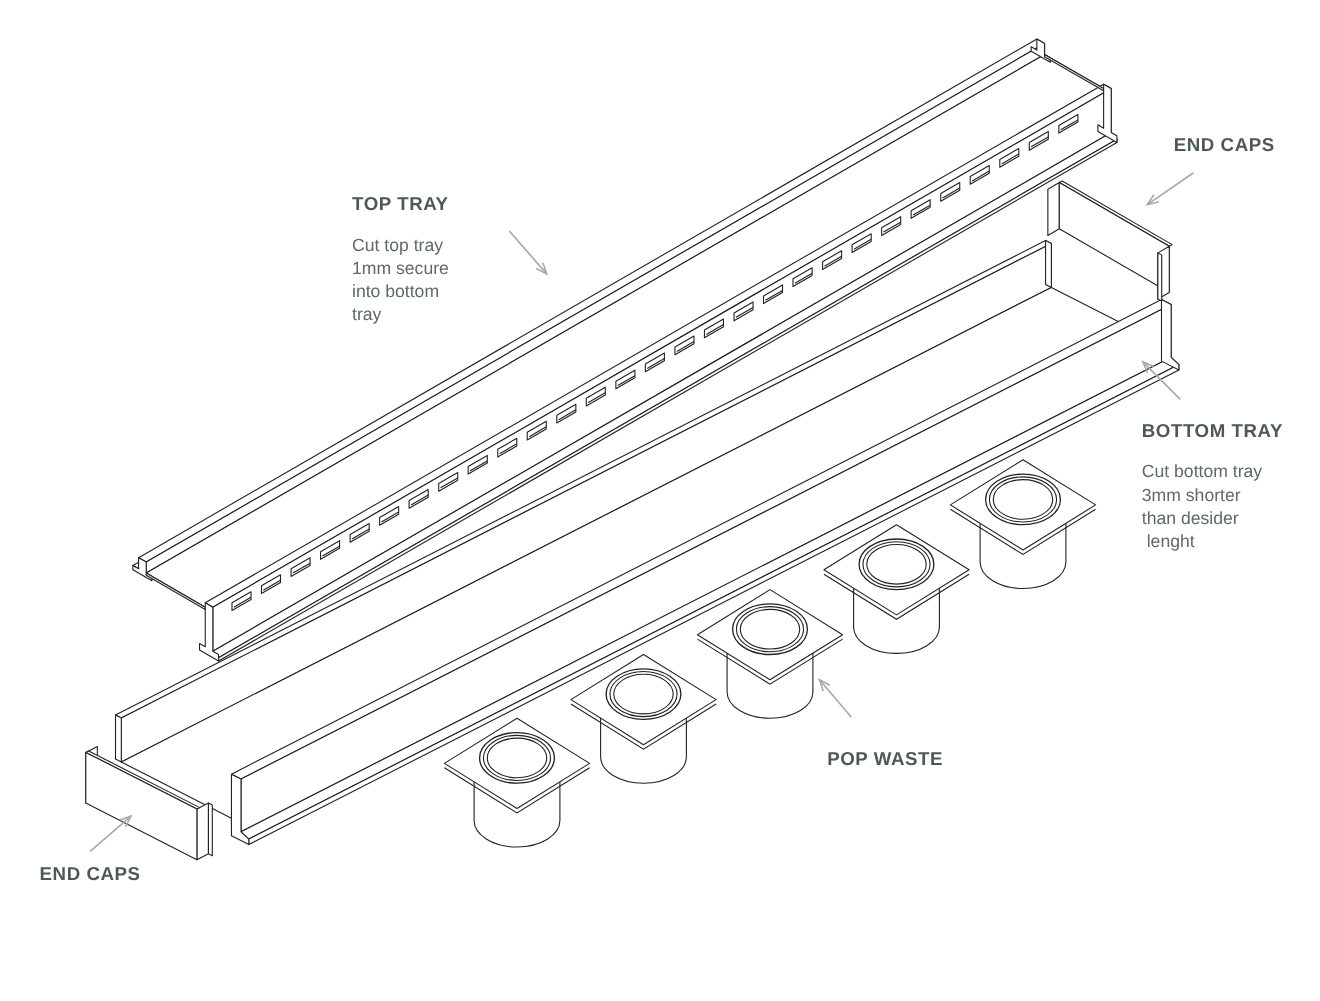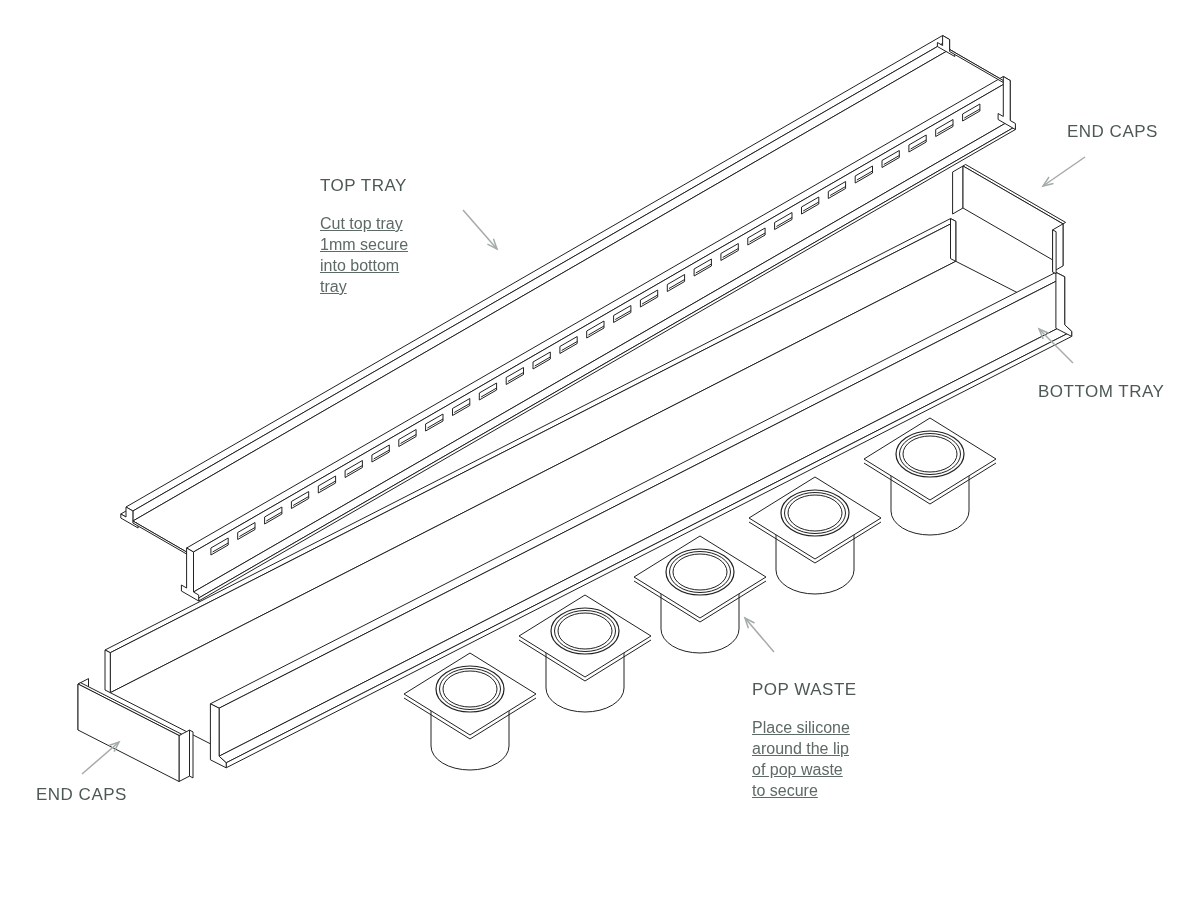--- a/index.html
+++ b/index.html
@@ -7,25 +7,25 @@
     --body:#5d6a66;
   }
   html,body{margin:0;padding:0;}
   body{
     width:1200px;height:910px;position:relative;background:#ffffff;
     overflow:hidden;font-family:"Liberation Sans",sans-serif;
   }
   #diagram{position:absolute;left:0;top:0;}
   .label{position:absolute;}
   .label .title{
-    display:block;font-size:17px;font-weight:400;color:var(--heading);
+    display:block;font-size:17px;font-weight:700;color:var(--heading);
     letter-spacing:.5px;margin:0 0 17px 0;
   }
   .label .body-line{
-    font-size:16px;color:var(--body);line-height:21px;white-space:pre;text-decoration:underline;
+    font-size:16px;color:var(--body);line-height:21px;white-space:pre;
   }
 </style>
 </head>
 <body>
 
 <svg id="diagram" width="1200" height="910" viewBox="0 0 1200 910">
     <g>
       <polygon points="120.8,514.0 937.4,42.5 942.6,45.5 126.0,517.0" fill="#ffffff" stroke="#222222" stroke-width="1" stroke-linejoin="round"></polygon>
       <polygon points="126.0,507.0 942.6,35.5 949.6,39.5 132.9,511.0" fill="#ffffff" stroke="#222222" stroke-width="1" stroke-linejoin="round"></polygon>
       <polygon points="132.9,511.0 949.6,39.5 949.6,49.5 132.9,521.0" fill="#ffffff" stroke="#222222" stroke-width="1" stroke-linejoin="round"></polygon>
@@ -189,27 +189,27 @@
     <div class="body-line">tray</div>
   </div>
 </div>
 
 <div class="label" style="left:1067px;top:122px;">
   <span class="title" style="margin:0;">END CAPS</span>
 </div>
 
 <div class="label" style="left:1038px;top:382px;">
   <span class="title">BOTTOM TRAY</span>
+  <div>
+    <div class="body-line">Cut bottom tray</div>
+    <div class="body-line">3mm shorter</div>
+    <div class="body-line">than desider</div>
+    <div class="body-line"> lenght</div>
+  </div>
 </div>
 
 <div class="label" style="left:752px;top:680px;">
   <span class="title">POP WASTE</span>
-  <div>
-    <div class="body-line">Place silicone</div>
-    <div class="body-line">around the lip</div>
-    <div class="body-line">of pop waste</div>
-    <div class="body-line">to secure</div>
-  </div>
 </div>
 
 <div class="label" style="left:36px;top:785px;">
   <span class="title">END CAPS</span>
 </div>
 
 </body></html>

